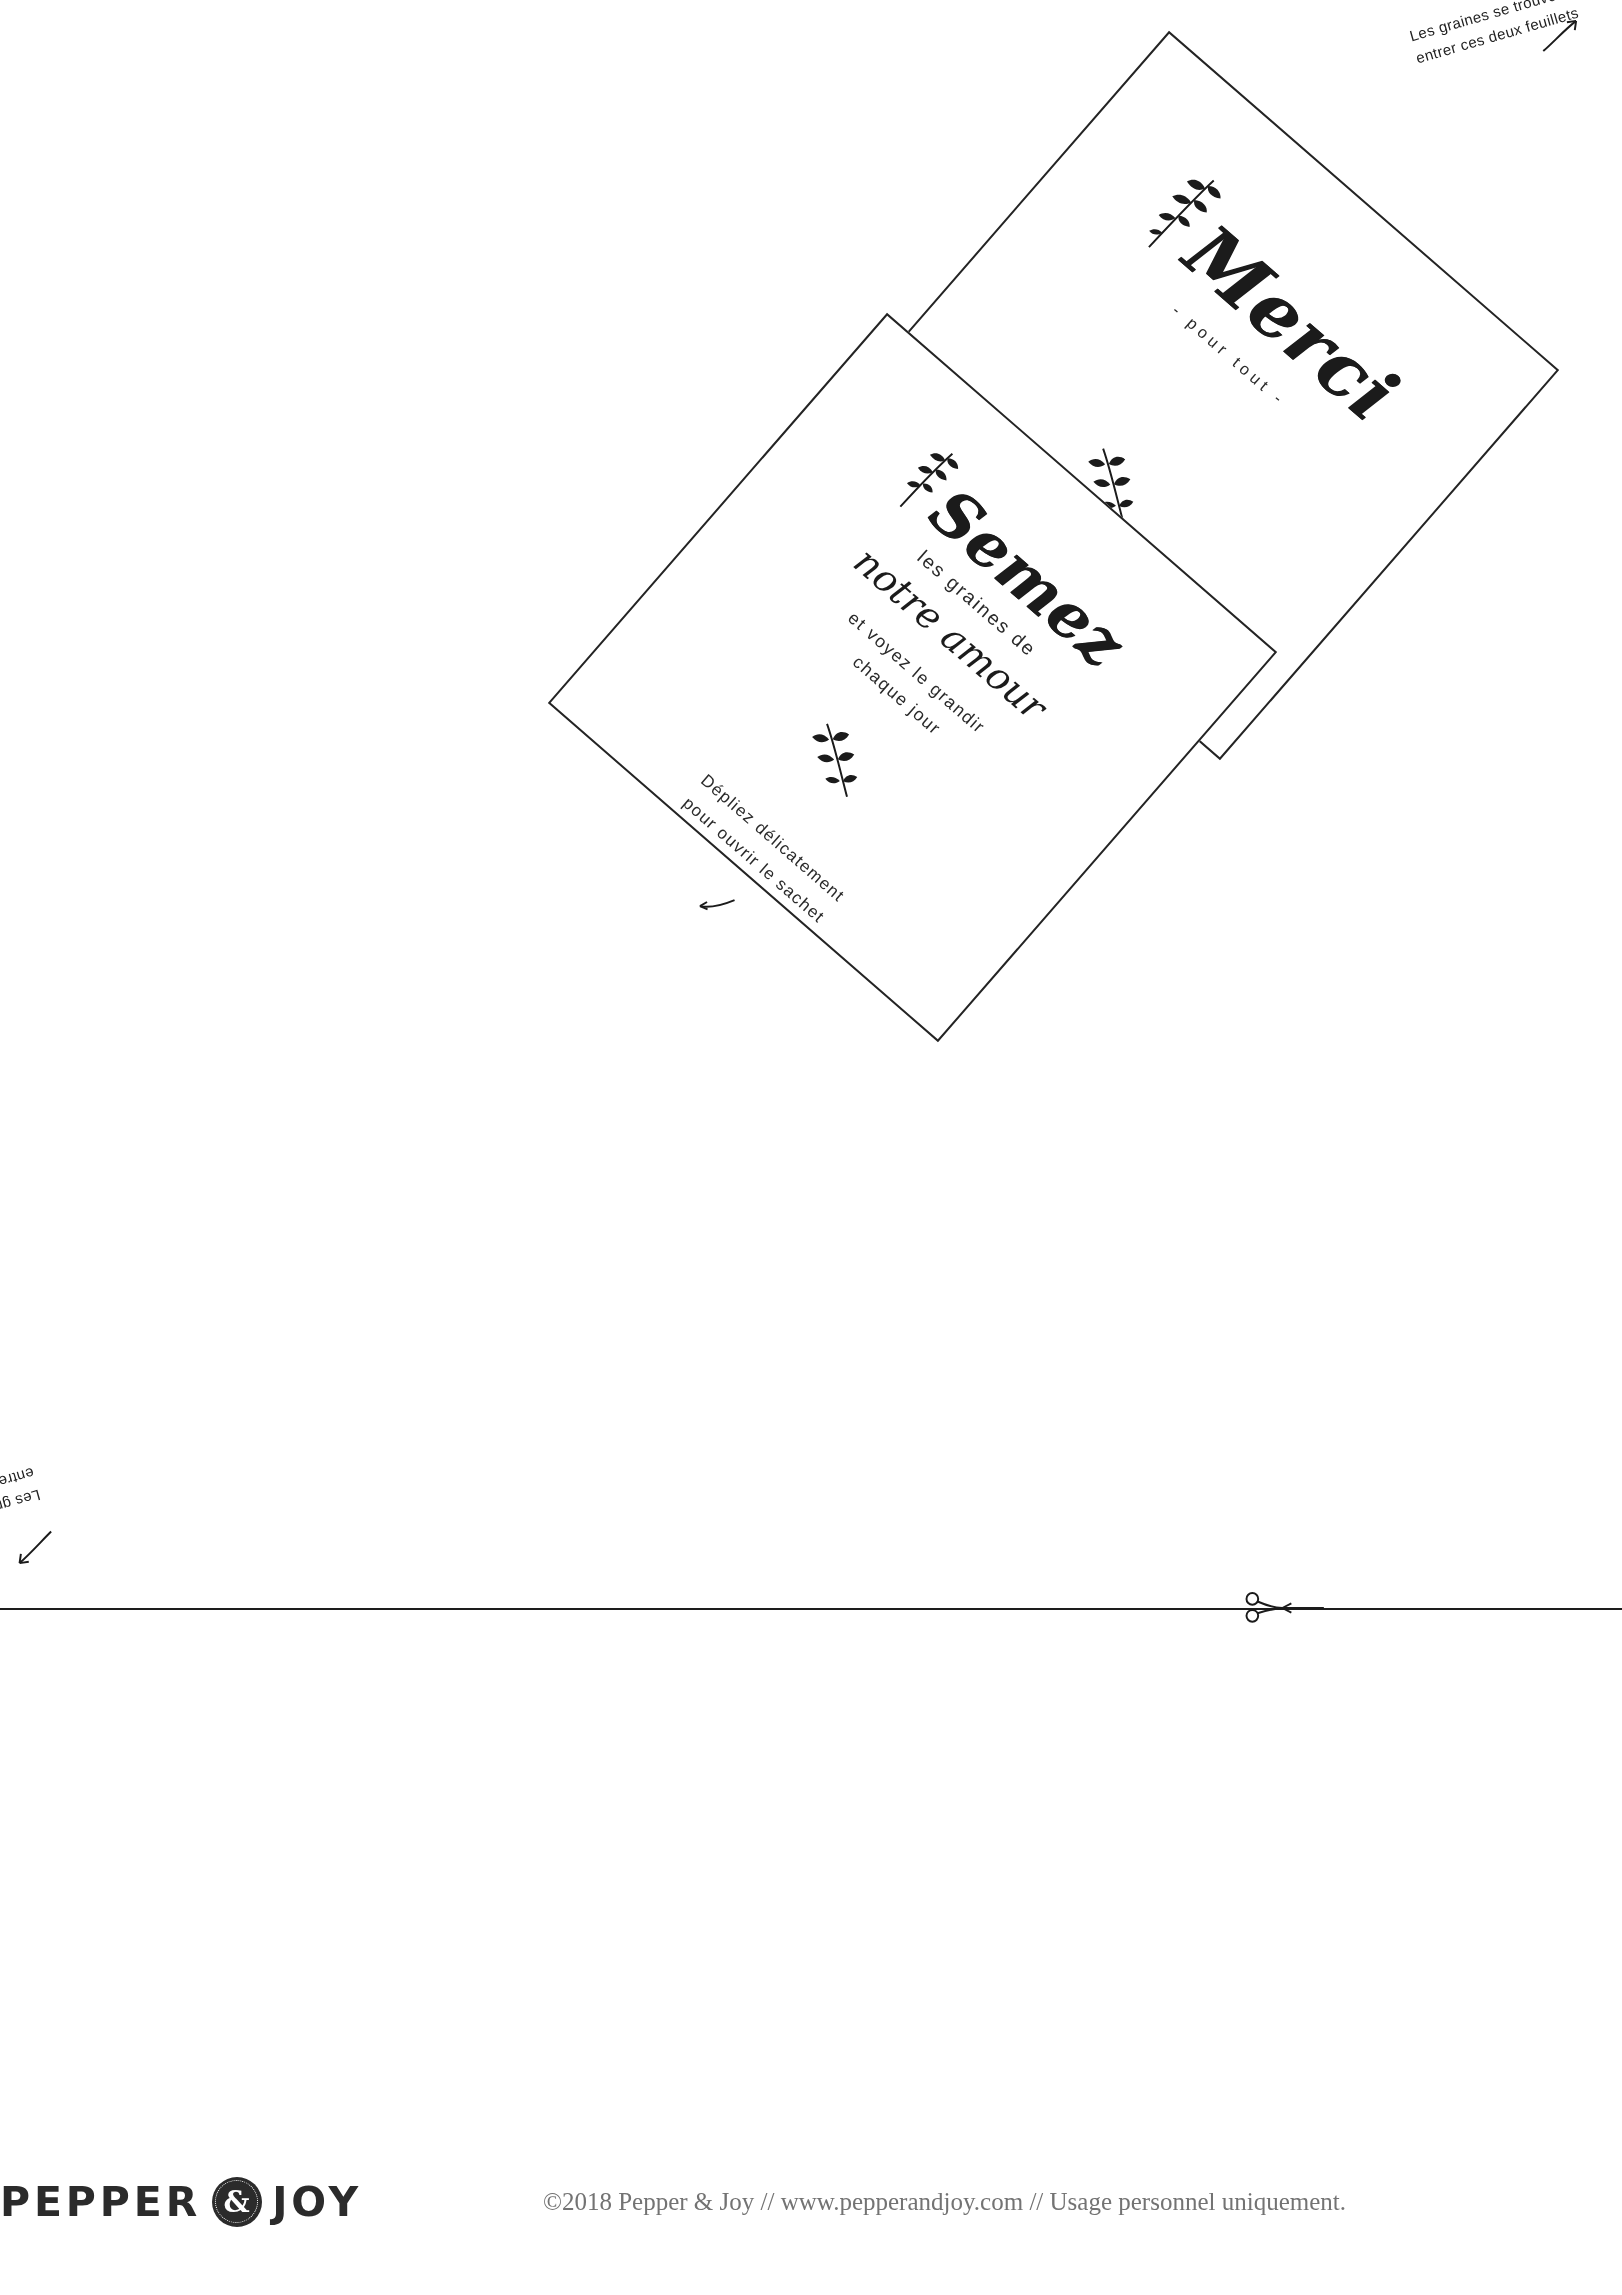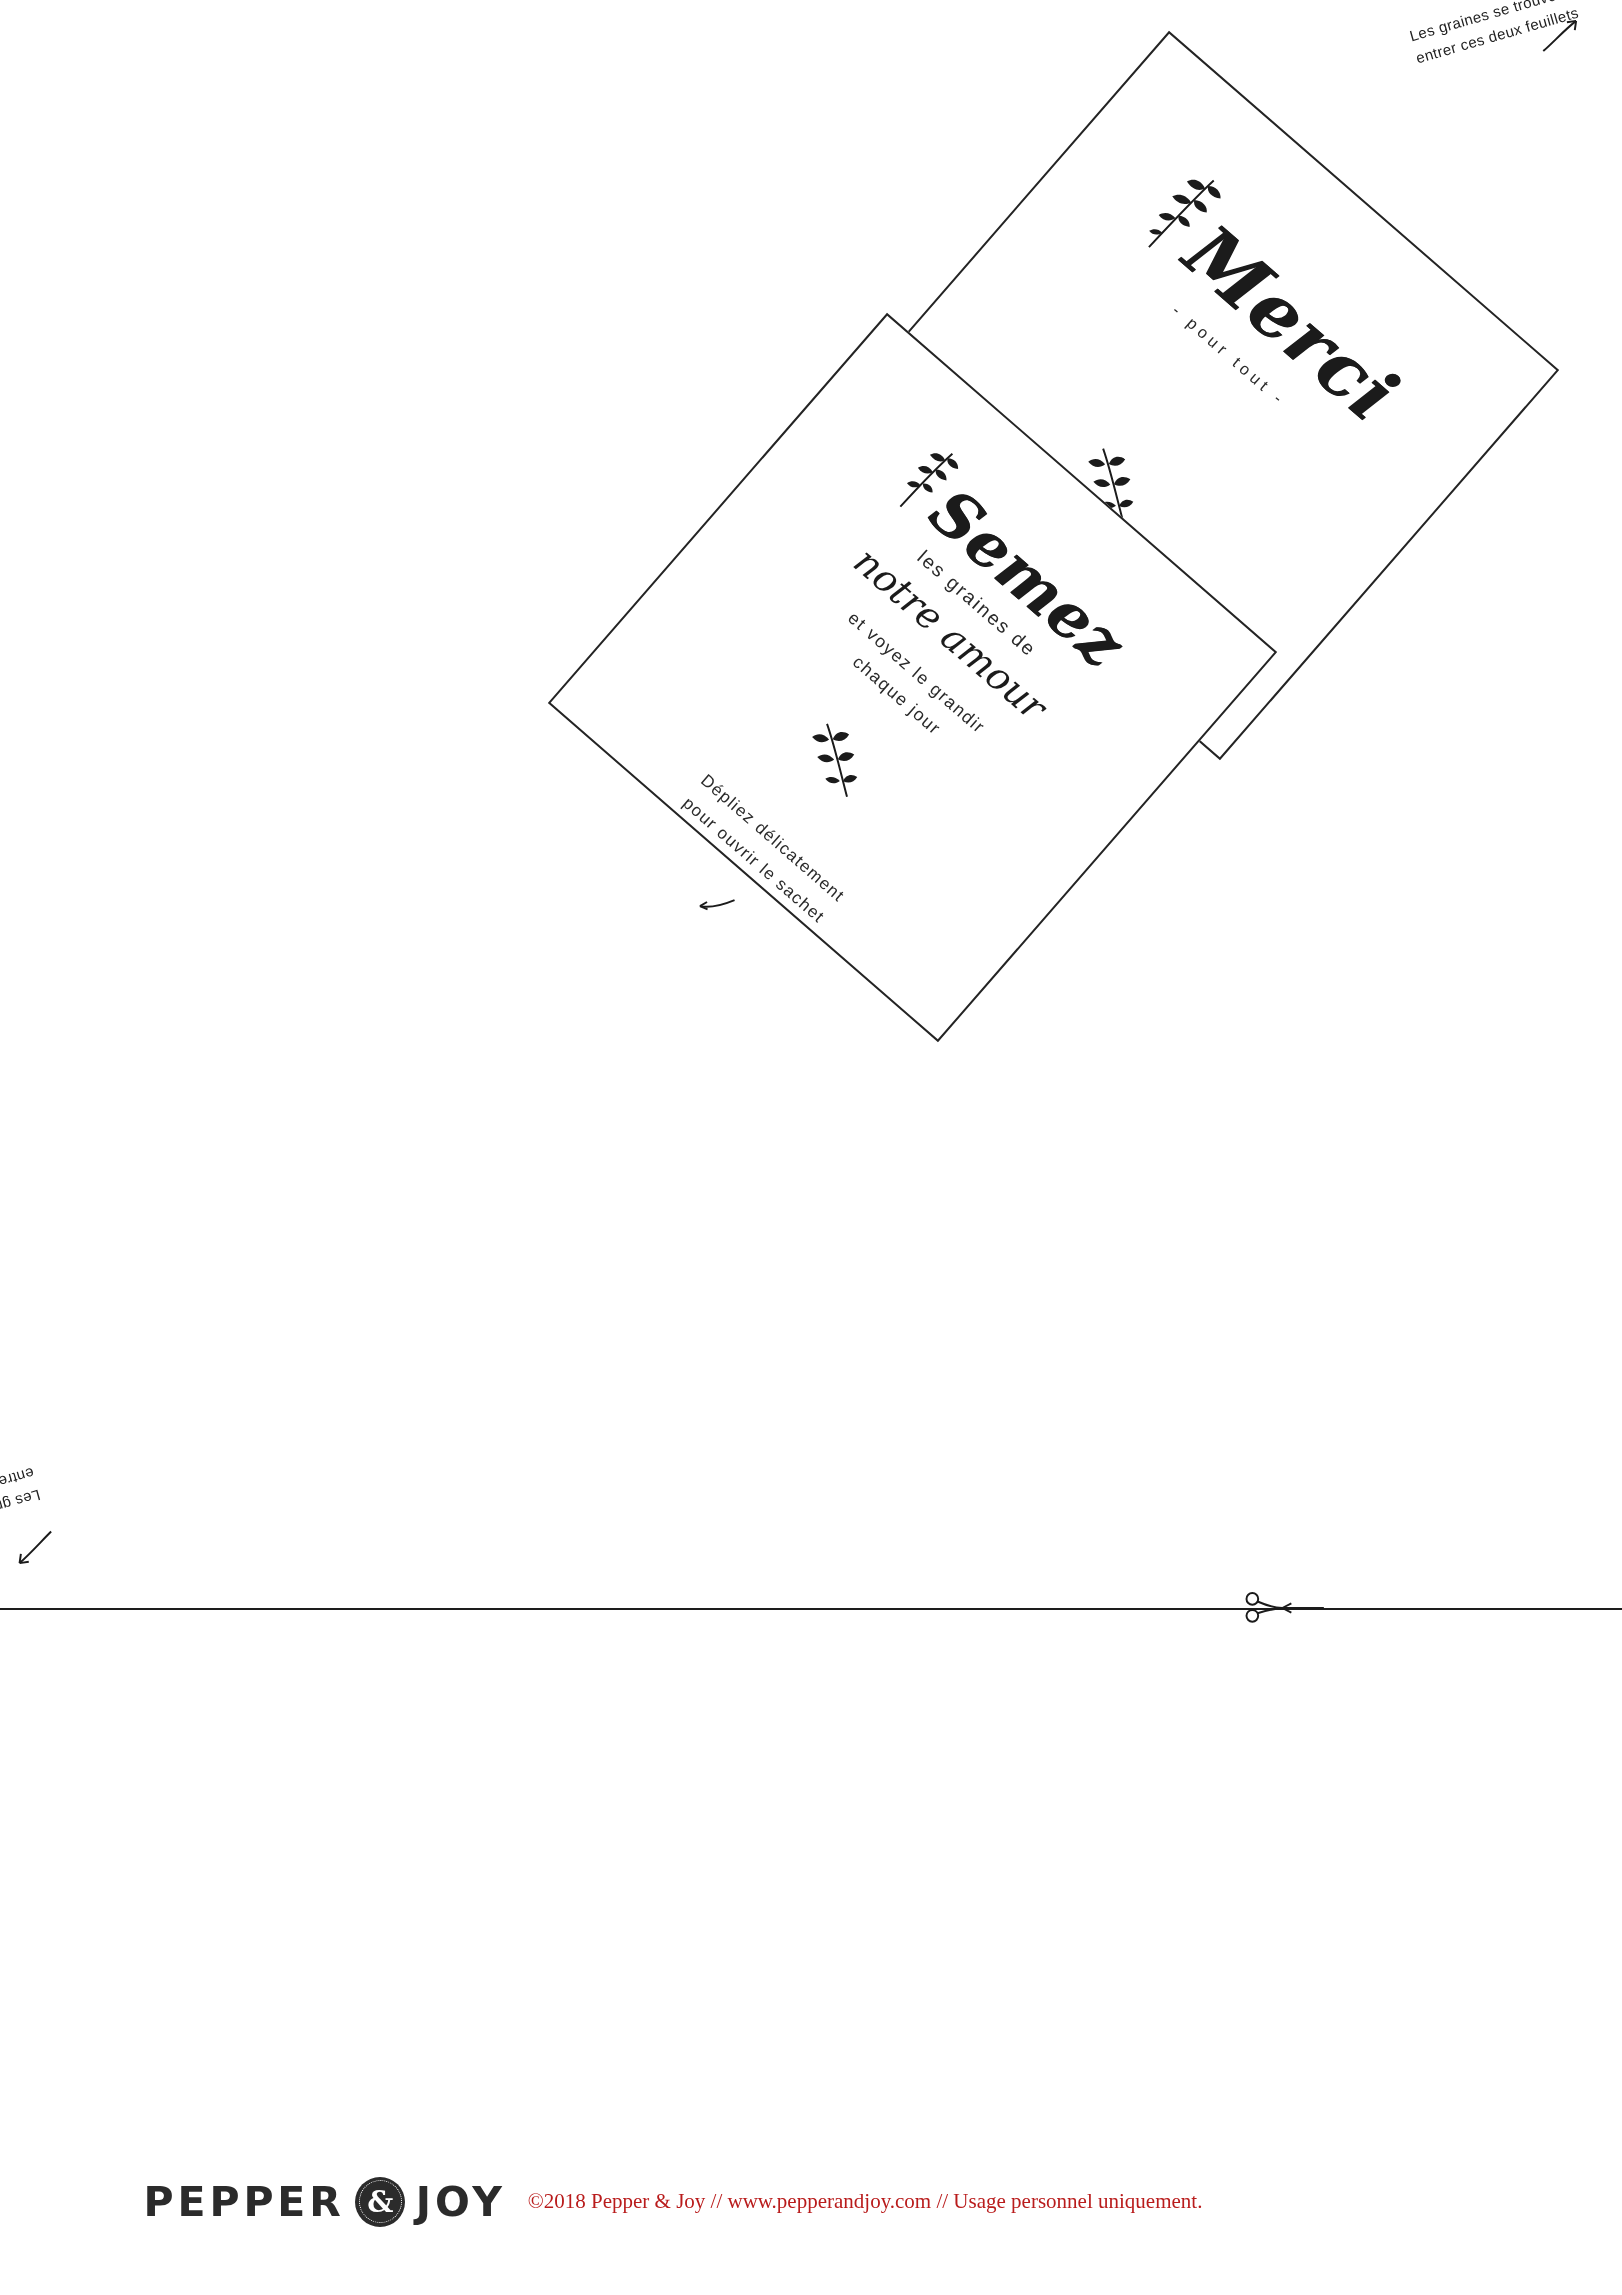--- a/index.html
+++ b/index.html
@@ -148,21 +148,21 @@
 
   
   #footer {
     position: absolute;
     left: 0;
     top: 2159px;
     width: 1346px;
     height: 85px;
     display: flex;
     align-items: center;
-    justify-content: center;
+    justify-content: space-between;
     gap: 22px;
   }
   .logo-word {
     font-family: "DejaVu Sans", sans-serif;
     font-weight: 700;
     font-size: 41px;
     letter-spacing: 3.9px;
     color: #2b2b2b;
   }
   .logo-badge {
@@ -181,22 +181,22 @@
   }
   .logo-badge::after {
     content: "";
     position: absolute;
     inset: 3.3px;
     border-radius: 50%;
     border: 1.3px dotted #ffffff;
   }
   #copyright {
     font-family: "Liberation Serif", serif;
-    font-size: 21px;
-    color: #b91c1c;
+    font-size: 25px;
+    color: #737373;
     white-space: nowrap;
   }
 </style>
 </head>
 <body>
 
 <div class="card" id="card-merci">
   <div class="card-inner" style="padding-top:79px;">
 
     <div style="display:flex; align-items:flex-end; gap:5.2px;">

